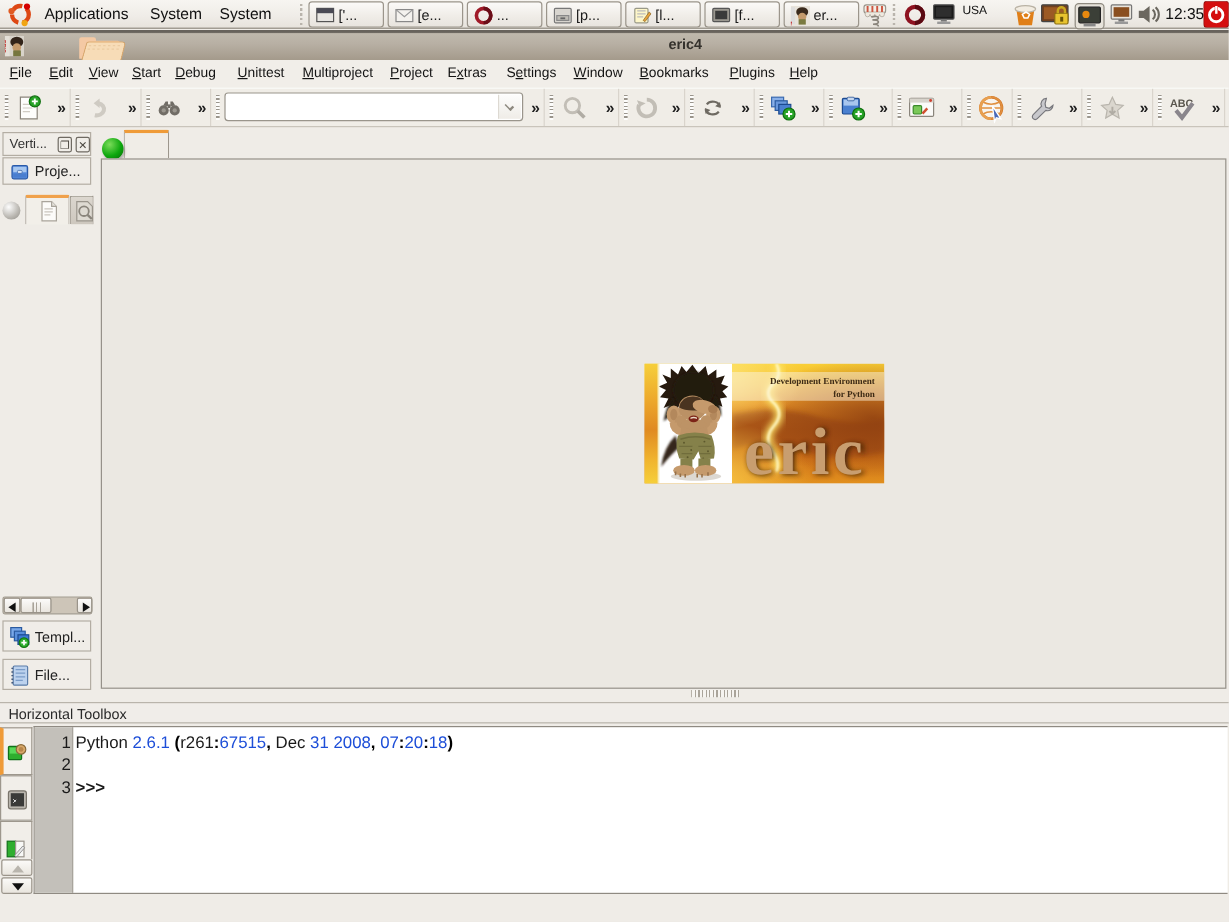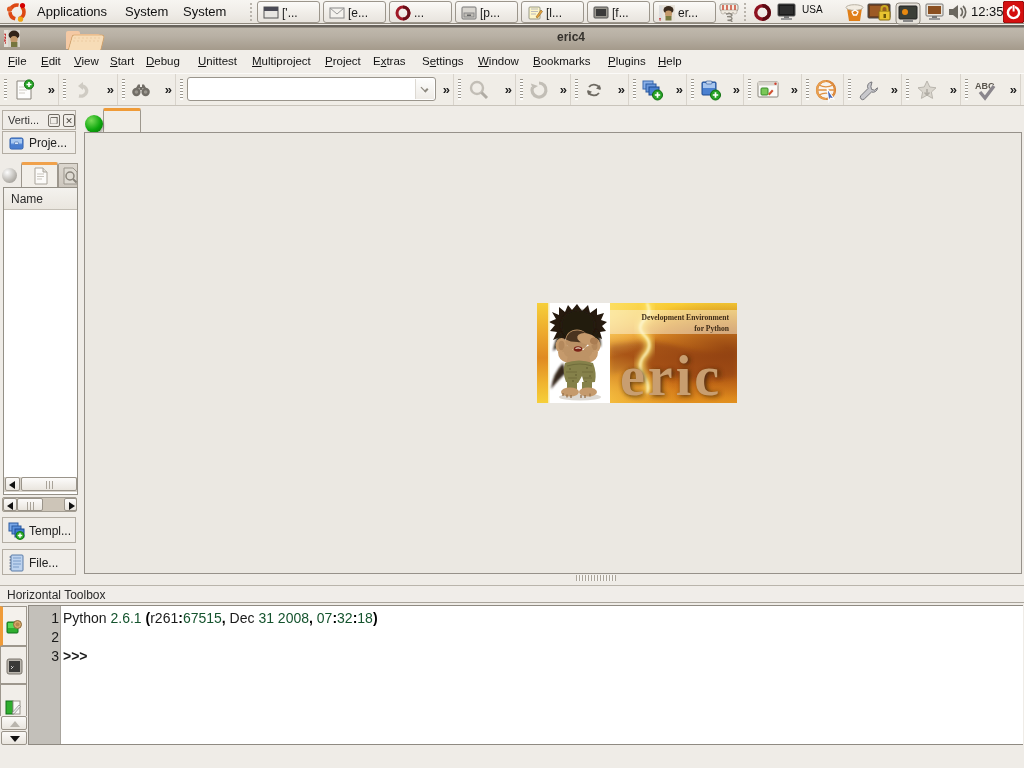--- a/index.html
+++ b/index.html
@@ -72,21 +72,21 @@
 
 #htb{left:0;top:585px;width:1024px;height:18px;background:#f0ede9;
  border-top:1px solid #b9b4ab;border-bottom:1px solid #a9a49b;}
 #htb .t{position:absolute;left:7px;top:2px;font-size:12px;color:#2a2a2a;}
 
 #shellwrap{left:0;top:603px;width:1024px;height:142px;background:#efece7;}
 #shellframe{position:absolute;left:28px;top:2px;width:995px;height:140px;border:1px solid #8f8a82;border-right:none;background:#fff;}
 #gutter{position:absolute;left:0;top:0;width:32px;height:138px;background:#c3c0ba;border-right:1px solid #a8a49d;}
 .lnum{position:absolute;right:1px;font-size:14px;color:#1a1a1a;}
 .sline{position:absolute;left:34px;font-size:14px;color:#1a1a1a;white-space:pre;}
-.num{color:#14532d;margin-top:22px;}
+.num{color:#1d4ed8;margin-top:22px;}
 b.op{color:#000;}
 
 .shtab{position:absolute;left:0;width:27px;border:1px solid #9d978d;background:#f1eee9;}
 .shbtn{position:absolute;left:1px;width:26px;height:14px;border:1px solid #9a948a;border-radius:2px;background:linear-gradient(#fbfaf8,#e9e5de);}
 
 #statusbar{left:0;top:745px;width:1024px;height:23px;background:#efece7;}
 #statusbar .t{position:absolute;left:566px;top:4px;font-size:12px;color:#222;}
 </style></head>
 <body>
 <div id="stage">
@@ -405,34 +405,20 @@
         <path d="M5 7h7M5 9.5h7M5 12h5" stroke="#c9c5bd"></path>
       </svg>
     </div>
 <div id="stab2" class="abs">
       <svg style="position:absolute;left:3px;top:3px" width="17" height="18" viewBox="0 0 17 18">
         <path d="M2 1 h9 l4 4 v12 h-13 Z" fill="#dedad2" stroke="#9a958c"></path>
         <circle cx="8" cy="9" r="4" fill="none" stroke="#8a857c" stroke-width="1.5"></circle>
         <path d="M11 12 l3.5 3.5" stroke="#8a857c" stroke-width="2"></path>
       </svg>
     </div>
-<div id="tree" class="abs">
-      <div id="treehdr">
-        <span class="t">Name</span>
-      </div>
-
- <div style="position:absolute;left:0;top:289px;width:73px;height:15px;background:#d8d3ca;">
-  <div class="sbtn" style="left:1px;top:0px;width:15px;height:14px">
-          <span class="arrowL"></span>
-        </div>
-  <div class="thumb" style="left:17px;top:0px;width:56px;height:14px">
-          <span class="gripv" style="left:24px"></span>
-        </div>
- </div>
-</div>
 
 <div style="position:absolute;left:2px;top:497px;width:75px;height:15px;background:#cdc5b8;border:1px solid #a39d92;border-radius:2px">
  <div class="sbtn" style="left:0px;top:0px;width:14px;height:13px">
         <span class="arrowL"></span>
       </div>
  <div class="thumb" style="left:14px;top:0px;width:26px;height:13px">
         <span class="gripv" style="left:9px;top:2.5px"></span>
       </div>
  <div class="sbtn" style="left:61px;top:0px;width:13px;height:13px">
         <span class="arrowR"></span>
@@ -561,21 +547,21 @@
       <span class="t">Horizontal Toolbox</span>
     </div>
 
 <div id="shellwrap" class="abs">
  <div id="shellframe">
   <div id="gutter">
    <div class="lnum" style="top:4px">1</div>
    <div class="lnum" style="top:23px">2</div>
    <div class="lnum" style="top:42px">3</div>
   </div>
-  <div class="sline" style="top:4px">Python <span class="num">2.6.1</span> <b class="op">(</b>r261<b class="op">:</b><span class="num">67515</span><b class="op">,</b> Dec <span class="num">31 2008</span><b class="op">,</b> <span class="num">07</span><b class="op">:</b><span class="num">32</span><b class="op">:</b><span class="num">18</span><b class="op">)</b></div>
+  <div class="sline" style="top:4px">Python <span class="num">2.6.1</span> <b class="op">(</b>r261<b class="op">:</b><span class="num">67515</span><b class="op">,</b> Dec <span class="num">31 2008</span><b class="op">,</b> <span class="num">07</span><b class="op">:</b><span class="num">20</span><b class="op">:</b><span class="num">18</span><b class="op">)</b></div>
   <div class="sline" style="top:42px"><b>&gt;&gt;&gt; </b></div>
  </div>
 
  <div class="shtab" style="top:3px;height:40px;border-left:3px solid #ef9b38;background:#f4f1ec">
   <svg style="position:absolute;left:3px;top:12px" width="17" height="17" viewBox="0 0 17 17">
           <rect x="1" y="3" width="11" height="11" rx="1" fill="#2fae2f" stroke="#11701a"></rect>
           <rect x="2" y="4" width="9" height="5" fill="#58d858"></rect>
           <circle cx="11.5" cy="5.5" r="4" fill="#d8a86a" stroke="#8a6a3a"></circle>
           <circle cx="11.5" cy="5.5" r="2" fill="#b8864a"></circle>
         </svg>

